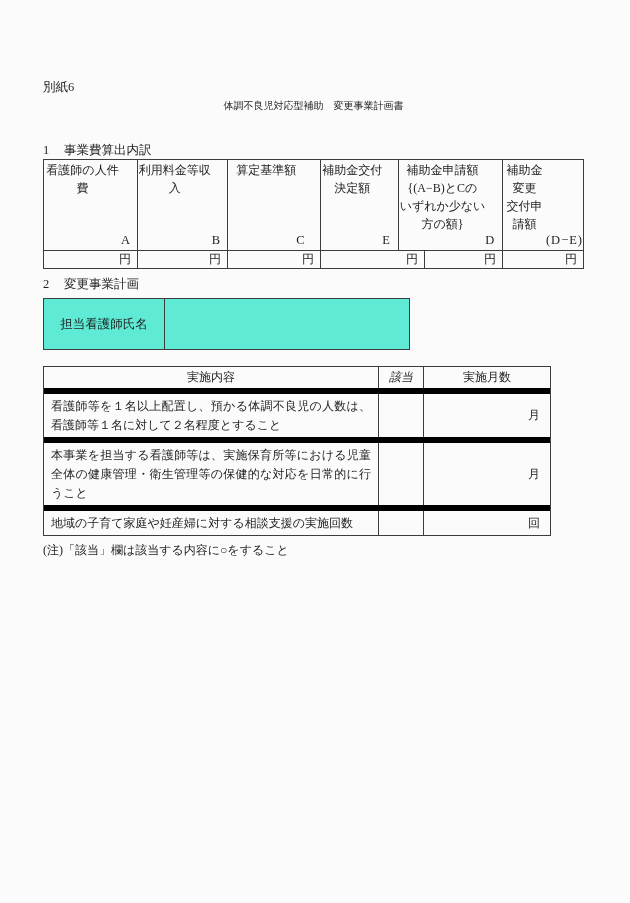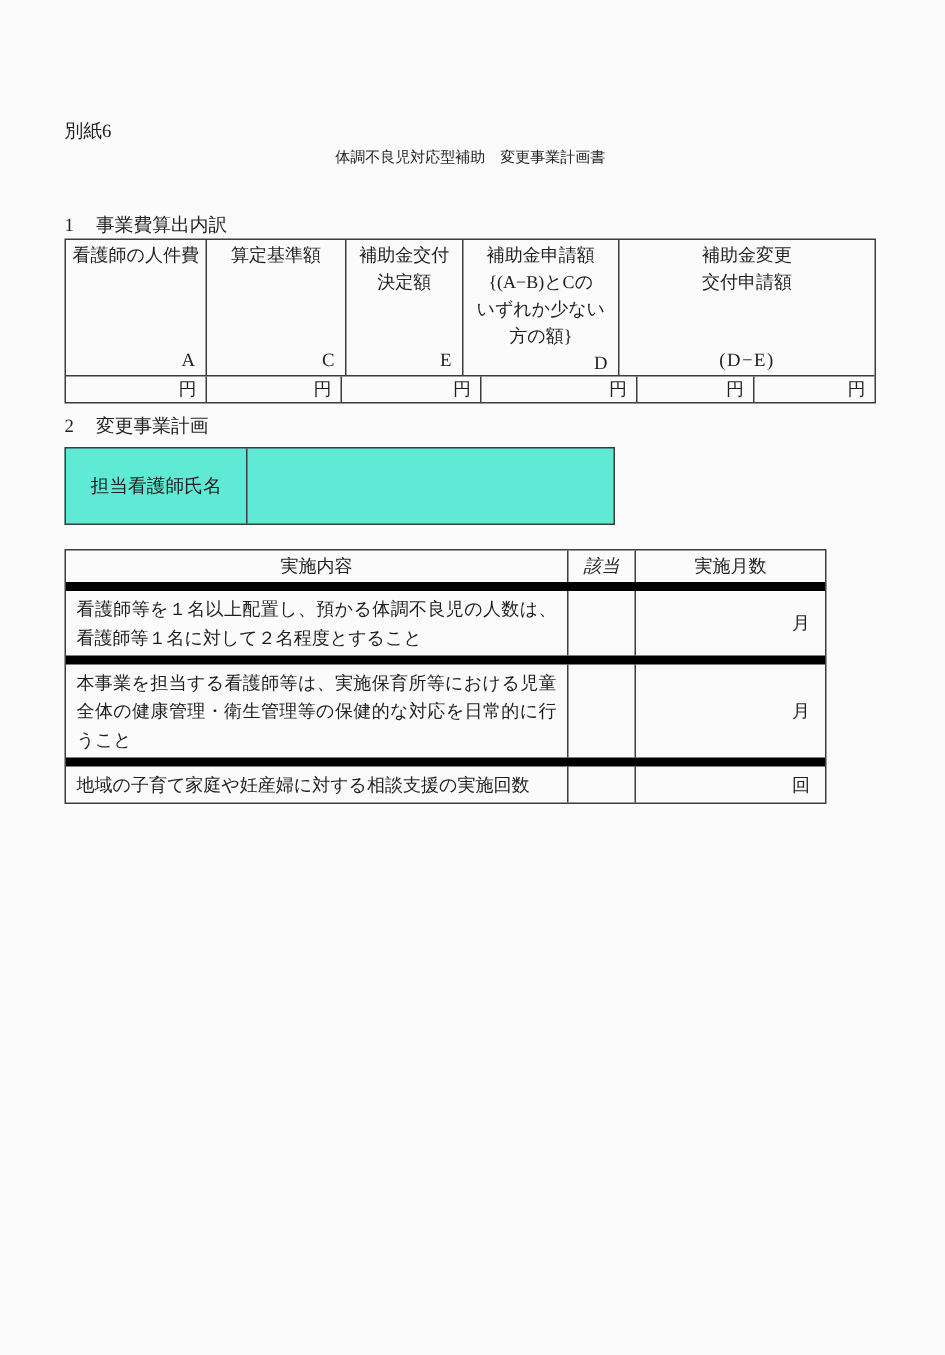--- a/index.html
+++ b/index.html
@@ -34,23 +34,24 @@
   .table1 {
     margin-top: 1px;
     width: 541px;
     border: 1px solid #3d3d3d;
     background: #fbfbfb;
   }
   .t1-main { display: flex; border-bottom: 1px solid #3d3d3d; }
   .t1-col {
     height: 90px;
     display: flex;
-    flex-direction: column;
+    flex-direction: row;
     border-right: 1px solid #3d3d3d;
     padding-top: 1px;
+    justify-content: center;
   }
   .t1-col:last-child { border-right: none; }
   .w0 { width: 94px; } .w1 { width: 90px; } .w2 { width: 93px; }
   .w3 { width: 104px; } .w4 { width: 78px; } .w5 { flex: 1; }
   .t1-hdr { text-align: center; font-size: 12px; line-height: 18px; }
   .t1-hdr span { display: block; }
   .t1-letter {
     margin-top: auto;
     text-align: right;
     padding: 0 6px 1px 0;
@@ -144,20 +145,26 @@
     </div>
 
     <div class="table1">
       <div class="t1-main">
         <div class="t1-col w0">
           <div class="t1-hdr">
               <span>看護師の人件費</span>
             </div>
           <div class="t1-letter">A</div>
         </div>
+        <div class="t1-col w1">
+          <div class="t1-hdr">
+              <span>利用料金等収入</span>
+            </div>
+          <div class="t1-letter">B</div>
+        </div>
         <div class="t1-col w2">
           <div class="t1-hdr">
               <span>算定基準額</span>
             </div>
           <div class="t1-letter">C</div>
         </div>
         <div class="t1-col w4">
           <div class="t1-hdr">
             <span>補助金交付</span>
             <span>決定額</span>
@@ -222,15 +229,16 @@
       </div>
       <div class="t2-row row-tall-1">
         <div class="t2-c1 t2-content">地域の子育て家庭や妊産婦に対する相談支援の実施回数</div>
         <div class="t2-c2"></div>
         <div class="t2-c3 t2-unit">
             <span>回</span>
           </div>
       </div>
     </div>
 
+    <div class="note">(注)「該当」欄は該当する内容に○をすること</div>
 
   </div>
 </div>
 
 </body></html>

